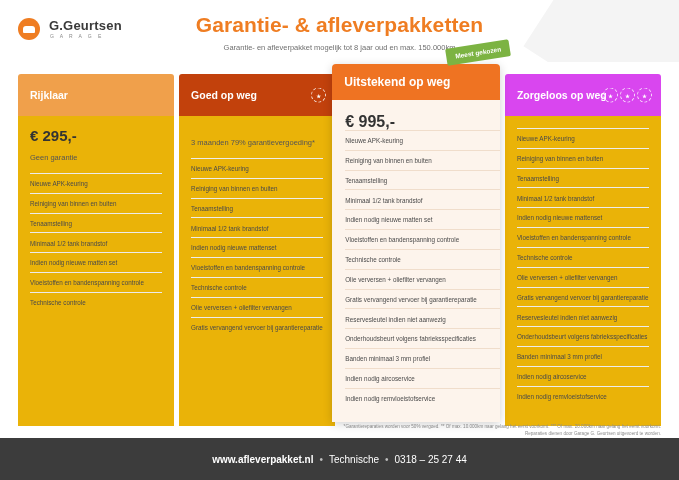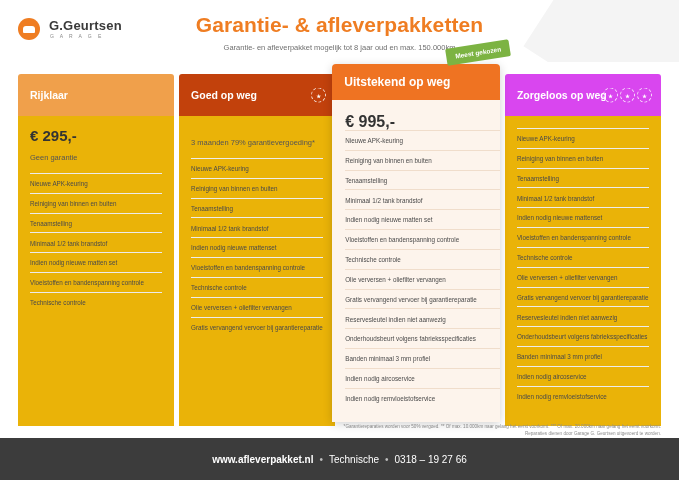--- a/index.html
+++ b/index.html
@@ -317,16 +317,16 @@
   <div class="footnotes">
     <div>*Garantiereparaties worden voor 50% vergoed. ** Of max. 10.000km naar gelang het eerst voorkomt. *** Of max. 20.000km naar gelang het eerst voorkomt.</div>
     <div>Reparaties dienen door Garage G. Geurtsen uitgevoerd te worden.</div>
   </div>
 
   <div class="footer">
     <span class="site">www.afleverpakket.nl</span>
     <span class="sep">•</span>
     <span>Technische</span>
     <span class="sep">•</span>
-    <span>0318 – 19 27 66</span>
+    <span>0318 – 25 27 44</span>
   </div>
 
 </div>
 
 </body></html>

